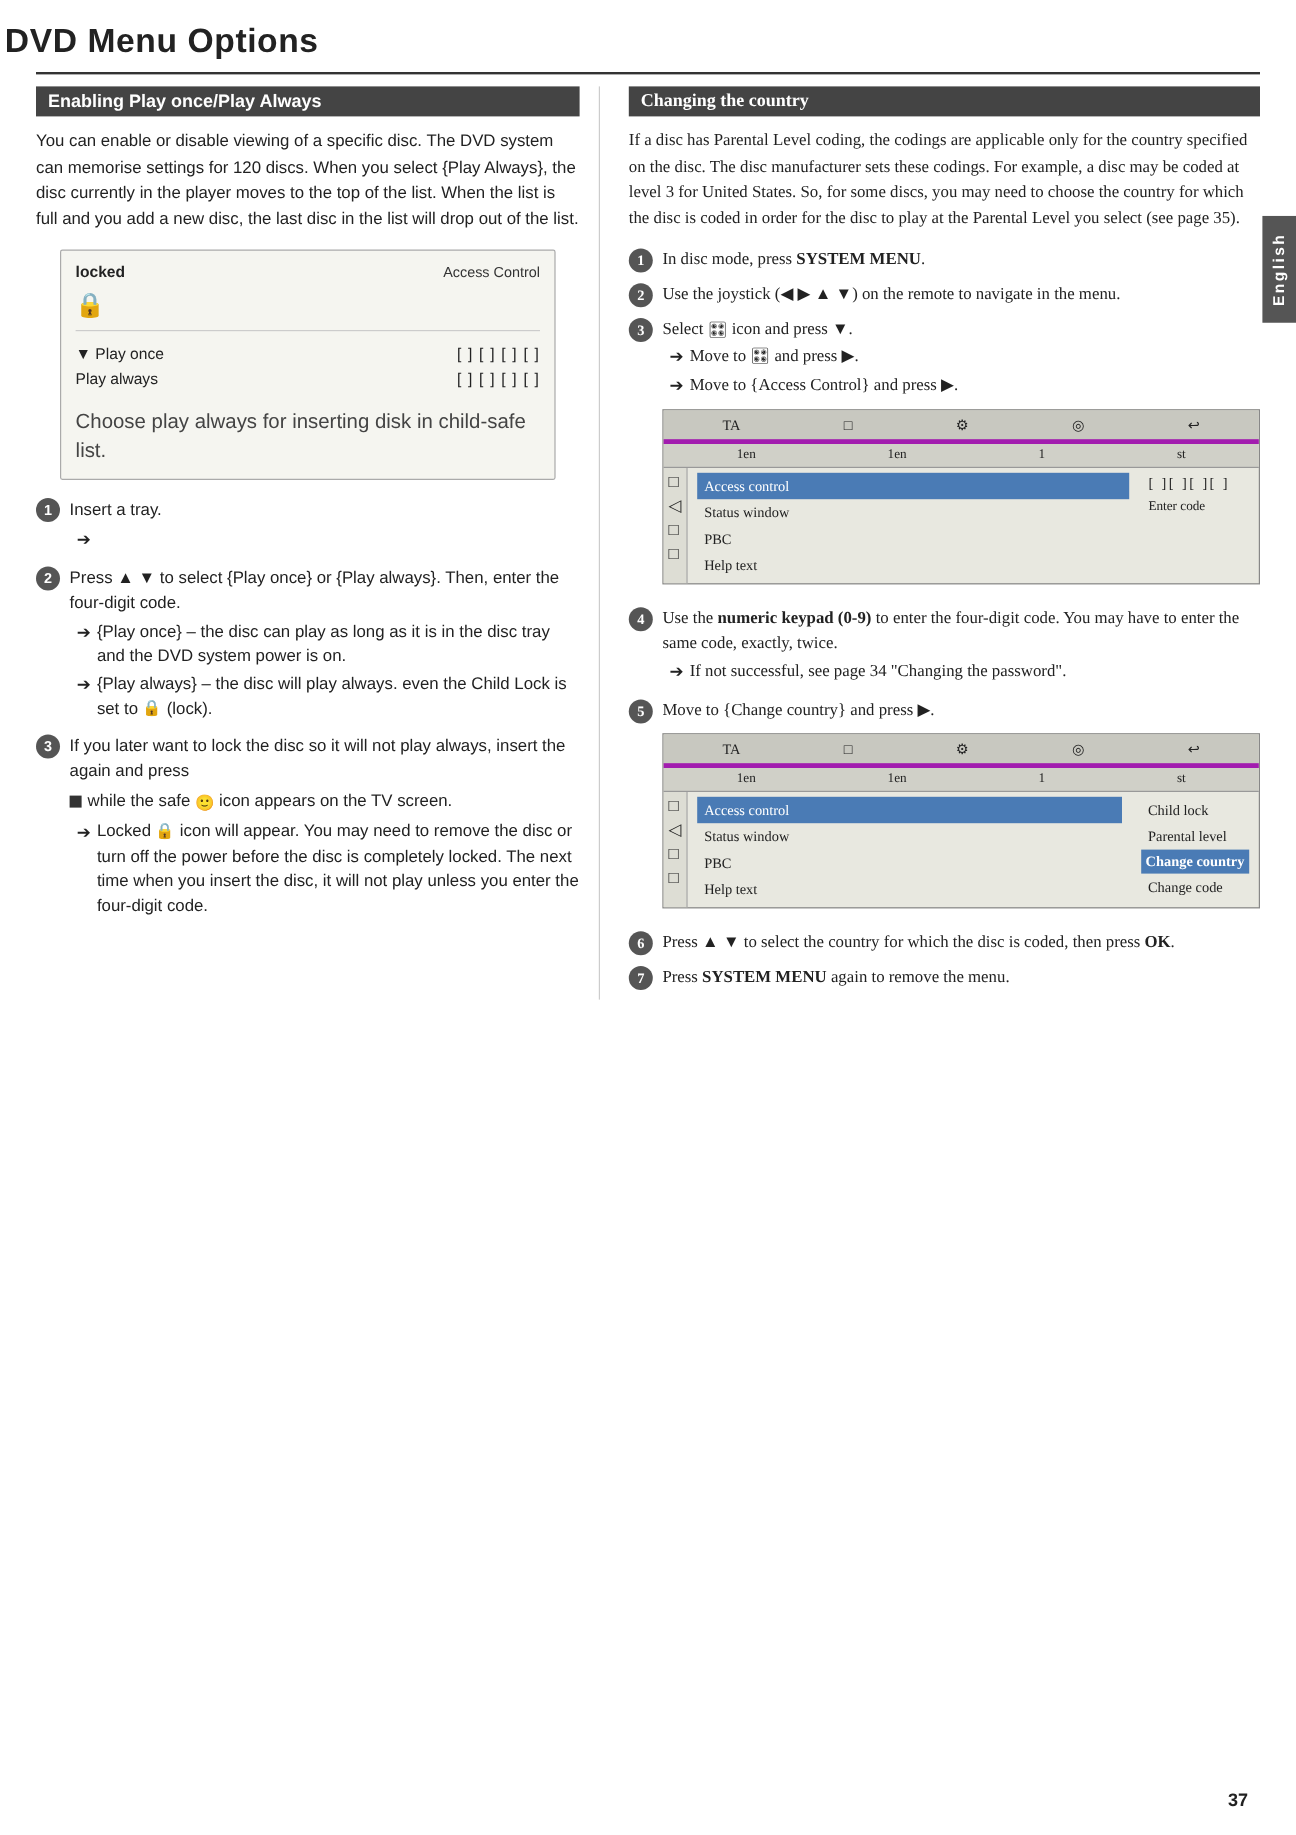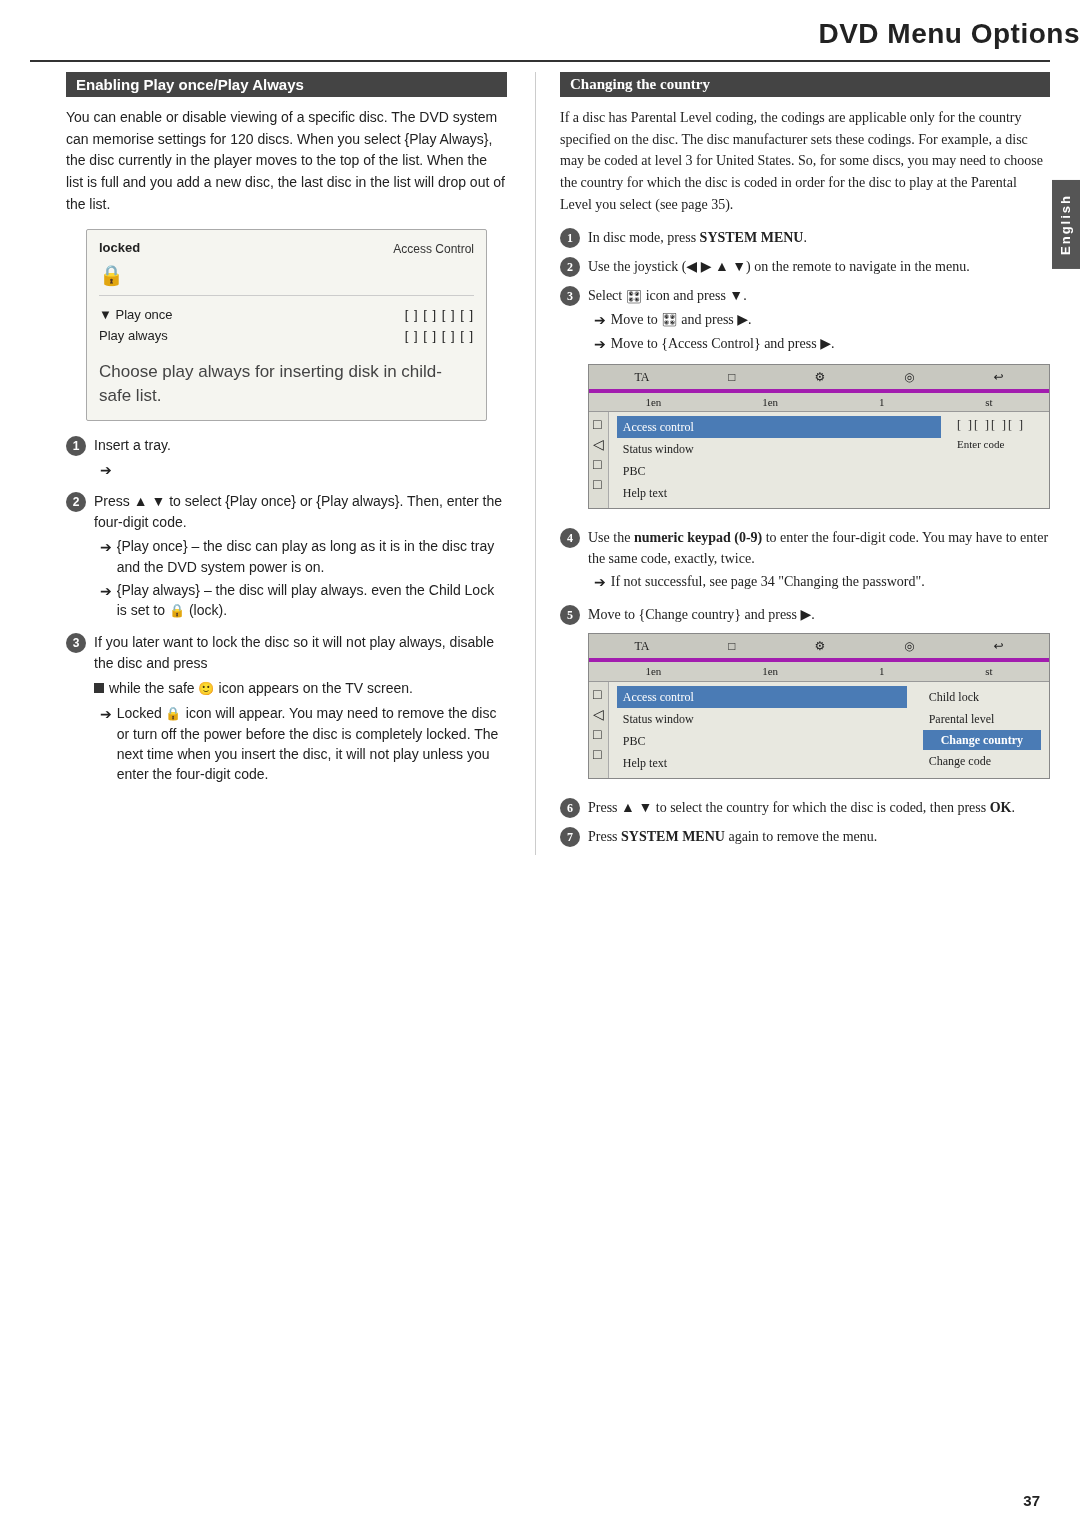--- a/index.html
+++ b/index.html
@@ -7,46 +7,45 @@
       width: 1080px;
       min-height: 1529px;
       background: #fff;
       font-family: Arial, Helvetica, sans-serif;
       font-size: 15px;
       color: #222;
       position: relative;
     }
 
     .page-title {
-      text-align: right;
+      text-align: left;
       font-size: 28px;
       font-weight: bold;
-      padding: 18px 0 10px 16px;
+      padding: 18px 0 10px 4px;
       letter-spacing: 0.5px;
       border-radius: 22px;
     }
 
     .top-rule {
       border: none;
       border-top: 2px solid #333;
       margin: 0 30px 0 30px;
     }
 
     .content-area {
       display: flex;
       flex-direction: row;
       padding: 0 30px;
       margin-top: 10px;
     }
 
     .left-col {
       width: 470px;
-      padding-right: 28px;
+      padding-right: 16px;
       border-right: 1px solid #ccc;
-      margin-left: 36px;
     }
 
     .right-col {
       flex: 1;
       padding-left: 24px;
       font-family: Liberation Serif, serif;
     }
 
     .section-header {
       background: #444;
@@ -328,21 +327,21 @@
           <div class="sub-bullet">
             <span class="arrow">➔</span>
             <span>{Play always} – the disc will play always. even the Child Lock is set to <span class="inline-icon">🔒</span> (lock).</span>
           </div>
         </div>
       </li>
 
       <li class="step-item">
         <span class="step-num">3</span>
         <div class="step-content">
-          <span>If you later want to lock the disc so it will not play always, disable the disc and press</span>
+          <span>If you later want to lock the disc so it will not play always, insert the again and press</span>
           <div style="margin: 4px 0 4px 0; font-size:14px; display:flex; align-items:center;">
             <span class="sq-bullet"></span>
             <span>while the safe <span class="inline-icon">🙂</span> icon appears on the TV screen.</span>
           </div>
           <div class="sub-bullet">
             <span class="arrow">➔</span>
             <span>Locked <span class="inline-icon">🔒</span> icon will appear. You may need to remove the disc or turn off the power before the disc is completely locked. The next time when you insert the disc, it will not play unless you enter the four-digit code.</span>
           </div>
         </div>
       </li>
@@ -459,21 +458,21 @@
               </div>
               <div class="ms-menu-area">
                 <div class="ms-menu-item active">Access control</div>
                 <div class="ms-menu-item">Status window</div>
                 <div class="ms-menu-item">PBC</div>
                 <div class="ms-menu-item">Help text</div>
               </div>
               <div class="ms-right-area">
                 <div class="ms-menu-item">Child lock</div>
                 <div class="ms-menu-item">Parental level</div>
-                <div class="ms-menu-item highlighted" style="background:#4a7bb5; color:#fff; padding:1px 18px; font-size:12px;">Change country</div>
+                <div class="ms-menu-item highlighted" style="background:#4a7bb5; color:#fff; padding:1px 4px; font-size:12px;">Change country</div>
                 <div class="ms-menu-item">Change code</div>
               </div>
             </div>
           </div>
         </div>
       </li>
 
       <li class="step-item">
         <span class="step-num">6</span>
         <div class="step-content">

